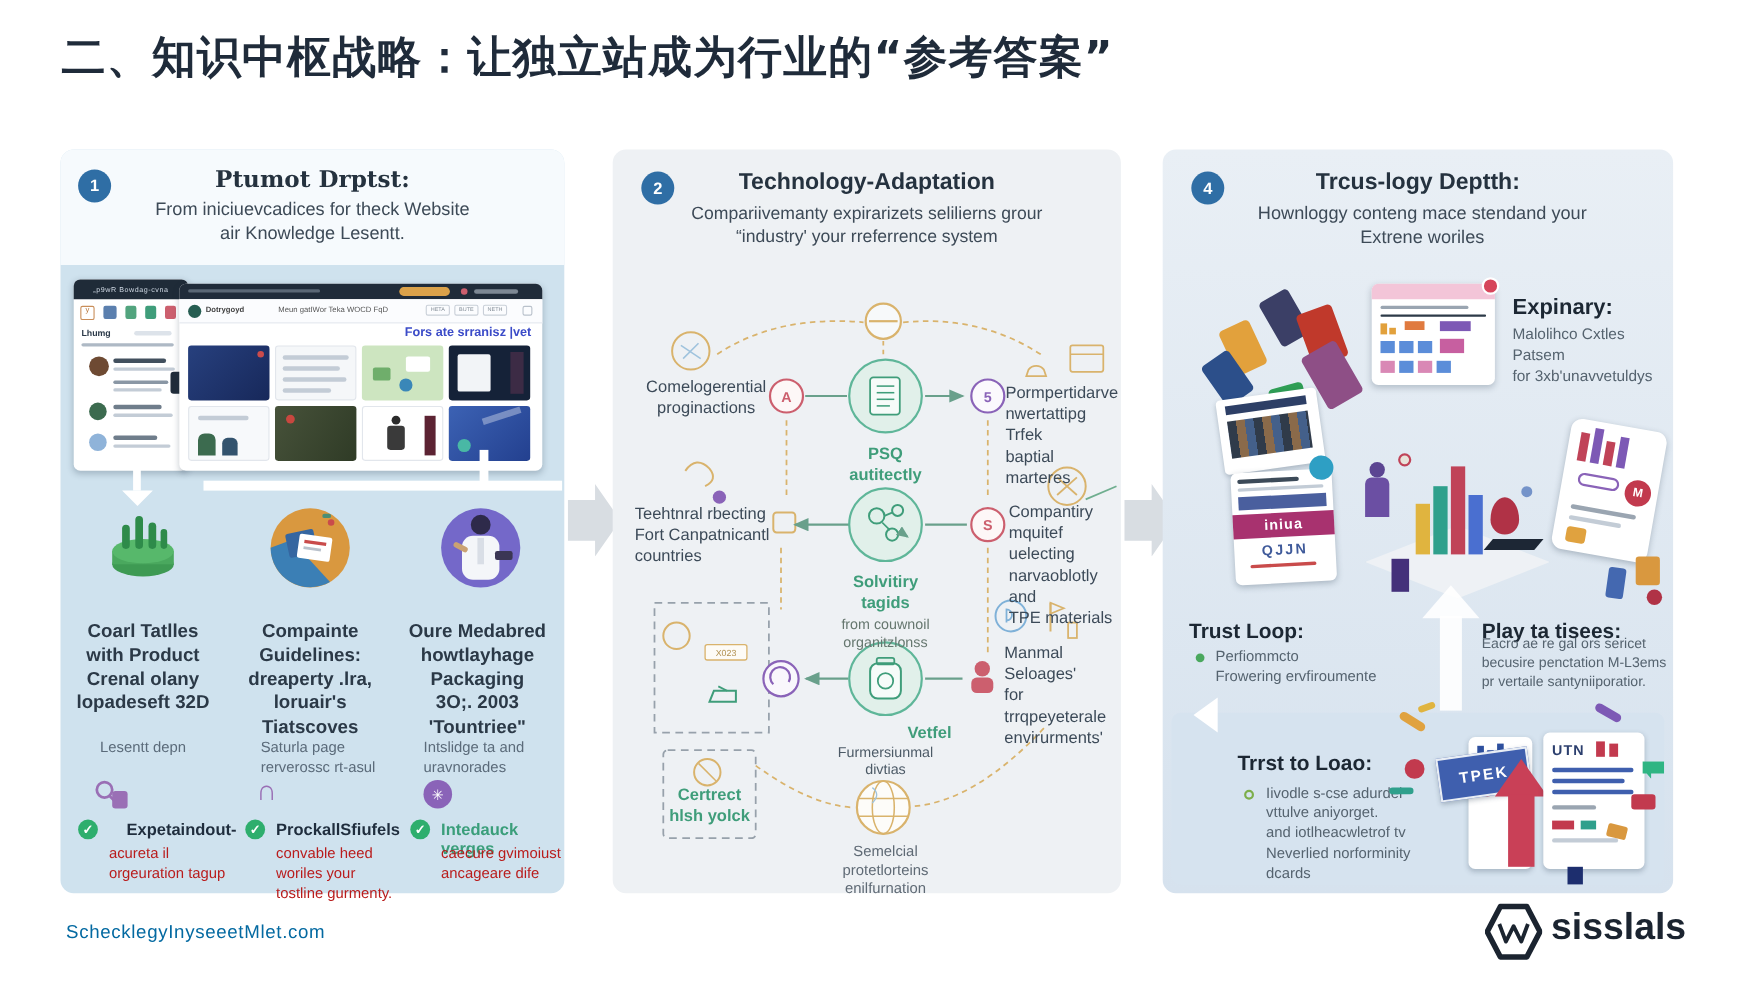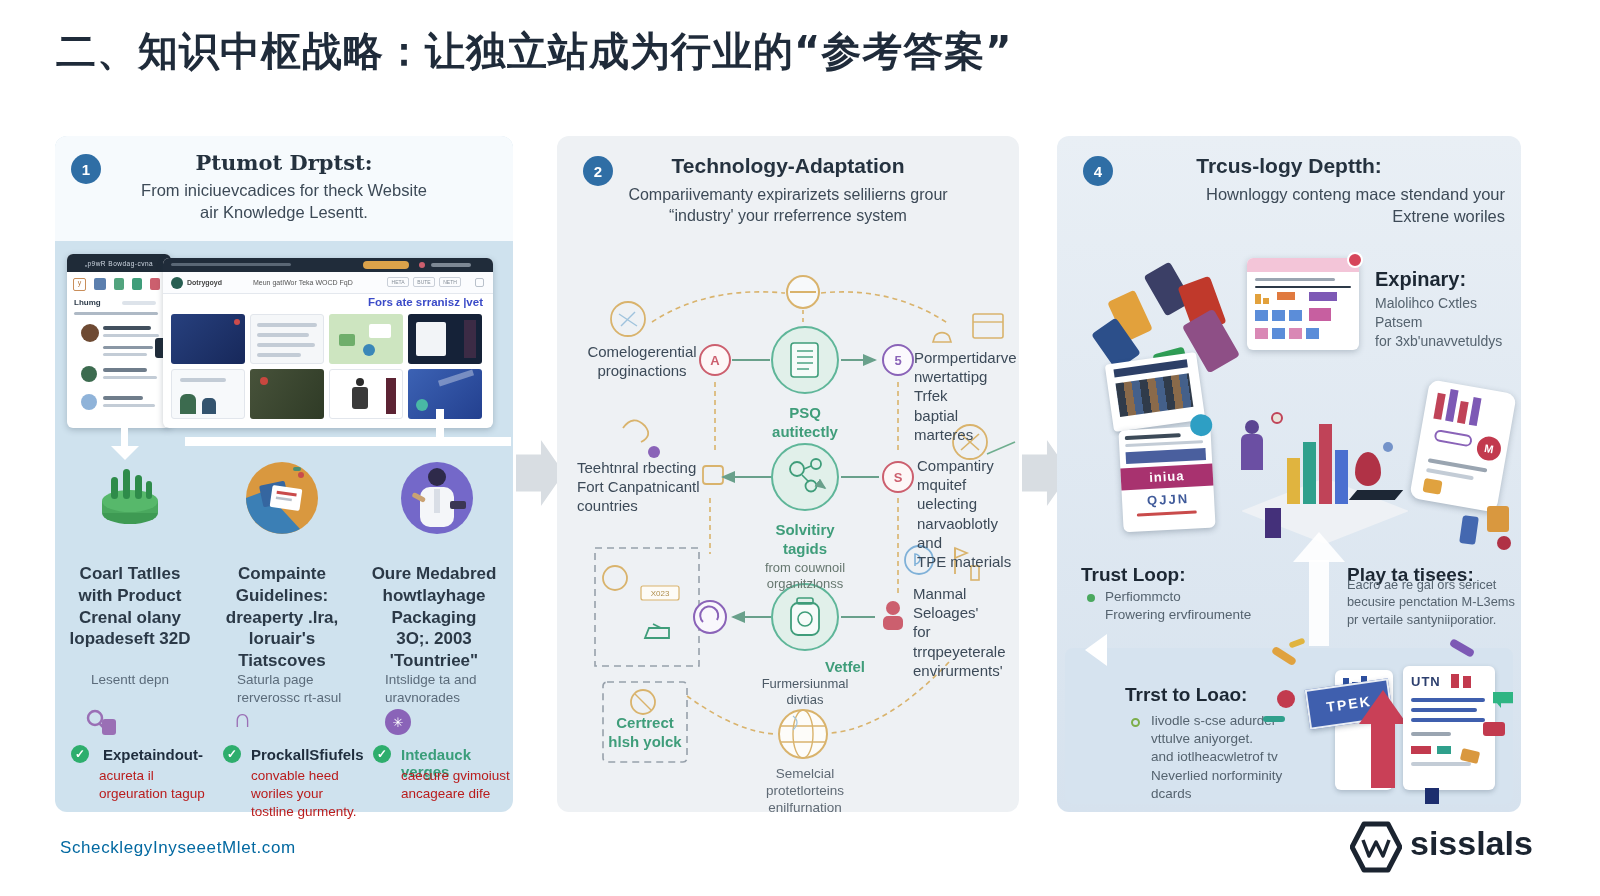--- a/index.html
+++ b/index.html
@@ -22,21 +22,21 @@
   .panel1{left:55px;width:458px;background:var(--p1-body);}
   .panel2{left:557px;width:462px;background:var(--p2-bg);}
   .panel3{left:1057px;width:464px;background:linear-gradient(180deg,#e9eff5,#d6e2ee);}
   .p1-header{position:absolute;left:0;top:0;width:100%;height:105px;background:#f6fafd;
     border-radius:12px 12px 0 0;}
   .badge{position:absolute;width:30px;height:30px;border-radius:50%;background:var(--accent-blue);
     color:#fff;font-size:15px;font-weight:bold;display:flex;align-items:center;justify-content:center;}
   .p-title{position:absolute;left:0;right:0;text-align:center;font-size:21px;font-weight:bold;color:#25323f;}
   .serifish{font-family:"DejaVu Serif","Liberation Serif",serif;}
   .p-sub{position:absolute;left:10px;right:10px;text-align:center;font-size:16.5px;color:#3d4a57;line-height:1.33;}
-  .p-sub-left{text-align:right;left:24px;right:16px;}
+  .p-sub-left{text-align:center;left:24px;right:16px;}
   .chevron{position:absolute;width:48px;height:66px;background:var(--chevron);
     clip-path:polygon(0 22%,52% 22%,52% 0,100% 50%,52% 100%,52% 78%,0 78%);}
   
   .win{position:absolute;background:#fff;border-radius:6px;box-shadow:0 2px 6px rgba(30,50,70,.25);}
   .win-head{height:18px;background:#1f2b38;border-radius:6px 6px 0 0;color:#cfd8e3;font-size:6.5px;
     display:flex;align-items:center;justify-content:center;letter-spacing:.5px;}
   .bar{position:absolute;background:#c3ccd6;border-radius:2px;}
   .tile{position:absolute;border-radius:3px;}
   
   .feat-title{position:absolute;top:322px;text-align:center;font-size:17px;font-weight:600;
@@ -215,21 +215,21 @@
         <circle cx="10" cy="9" r="7" fill="none" stroke="#9a6fb5" stroke-width="2.5"></circle>
         <line x1="14" y1="14" x2="19" y2="19" stroke="#9a6fb5" stroke-width="2.5"></line>
         <rect x="17" y="10" width="14" height="16" rx="3" fill="#9a6fb5"></rect>
       </svg>
       <div class="abs" style="left:178px;top:462px;font-size:26px;font-weight:bold;color:#9a6fb5;">∩</div>
       <div class="abs" style="left:330px;top:468px;width:26px;height:26px;border-radius:50%;background:#8a63b8;color:#fff;font-size:13px;display:flex;align-items:center;justify-content:center;">✳</div>
 
       <div class="abs" style="left:16px;top:504px;">
           <span class="chk">✓</span>
         </div>
-      <div class="abs chk-title" style="left:48px;top:505px;">Expetaindout-</div>
+      <div class="abs chk-title" style="left:60px;top:505px;">Expetaindout-</div>
       <div class="abs chk-desc pre" style="left:44px;top:526px;">acureta il
 orgeuration tagup</div>
 
       <div class="abs" style="left:168px;top:504px;">
           <span class="chk">✓</span>
         </div>
       <div class="abs chk-title" style="left:196px;top:505px;">ProckallSfiufels</div>
       <div class="abs chk-desc pre" style="left:196px;top:526px;">convable heed
 woriles your
 tostline gurmenty.</div>

